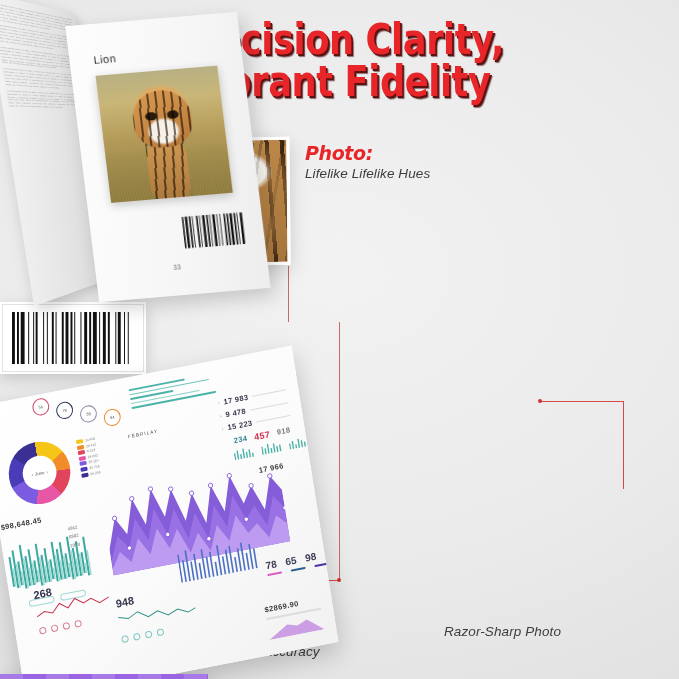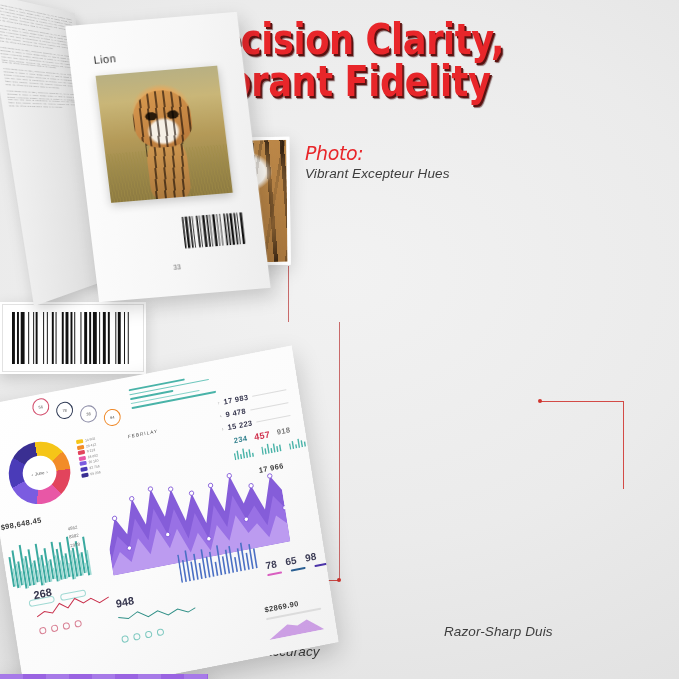--- a/index.html
+++ b/index.html
@@ -24,21 +24,21 @@
     transform:scaleX(0.82);
     transform-origin:center top;
   }
   .headline .l1 { display:block; font-size:43px; }
   .headline .l2 { display:block; font-size:43px; }
 
   
   .callout { position:absolute; }
   .callout .ttl {
     font-family:"DejaVu Sans", sans-serif;
-    font-weight:normal; font-style:italic;
+    font-weight:bold; font-style:italic;
     color:#e8262a; font-size:19px; letter-spacing:-0.4px;
     line-height:1.05;
   }
   .callout .sub {
     font-family:"Liberation Sans", sans-serif;
     font-style:italic; color:#3d3d3d; font-size:13.5px;
     margin-top:2px; letter-spacing:0.1px;
   }
   #co-photo   { left:305px; top:144px; }
   #co-barcode { left:190px; top:622px; }
@@ -230,21 +230,21 @@
   <div class="conn conn-h" style="left:540px; top:401px; width:84px;"></div>
   <div class="conn conn-v" style="left:623px; top:401px; height:88px; background:#d34a46;"></div>
   <div class="dot" style="left:538px; top:399px;"></div>
 
   <div class="card" id="photo-card">
     <div class="tiger-face"></div>
   </div>
 
   <div class="callout" id="co-photo">
     <div class="ttl">Photo:</div>
-    <div class="sub">Vibrant Excepteur Hues</div>
+    <div class="sub">Lifelike Lifelike Hues</div>
   </div>
 
   <div id="book">
     <div class="page-left">
       <div class="lorem">
         <p>Lorem ipsum dolor sit amet, consectetur adipiscing elit, sed do eiusmod tempor incididunt ut labore et dolore magna aliqua. Ut enim ad minim veniam, quis nostrud exercitation ullamco laboris nisi ut aliquip ex ea commodo consequat. Duis aute irure dolor in reprehenderit in voluptate velit esse cillum dolore eu fugiat nulla pariatur. Excepteur sint occaecat cupidatat non proident, sunt in culpa qui officia deserunt mollit anim id est laborum.</p>
         <p>Lorem ipsum dolor sit amet, consectetur adipiscing elit, sed do eiusmod tempor incididunt ut labore et dolore magna aliqua. Ut enim ad minim veniam, quis nostrud exercitation ullamco laboris nisi ut aliquip ex ea commodo consequat. Duis aute irure dolor in reprehenderit in voluptate velit esse cillum dolore eu fugiat nulla pariatur. Excepteur sint occaecat cupidatat non proident, sunt in culpa qui officia deserunt mollit anim id est laborum.</p>
         <p>Lorem ipsum dolor sit amet, consectetur adipiscing elit, sed do eiusmod tempor incididunt ut labore et dolore magna aliqua. Ut enim ad minim veniam, quis nostrud exercitation ullamco laboris nisi ut aliquip ex ea commodo consequat. Duis aute irure dolor in reprehenderit in voluptate velit esse cillum dolore eu fugiat nulla pariatur. Excepteur sint occaecat cupidatat non proident, sunt in culpa qui officia deserunt mollit anim id est laborum.</p>
         <p>Lorem ipsum dolor sit amet, consectetur adipiscing elit, sed do eiusmod tempor incididunt ut labore et dolore magna aliqua. Ut enim ad minim veniam, quis nostrud exercitation ullamco laboris nisi ut aliquip ex ea commodo consequat. Duis aute irure dolor in reprehenderit in voluptate velit esse cillum dolore eu fugiat nulla pariatur. Excepteur sint occaecat cupidatat non proident, sunt in culpa qui officia deserunt mollit anim id est laborum.</p>
         <p>Lorem ipsum dolor sit amet, consectetur adipiscing elit, sed do eiusmod tempor incididunt ut labore et dolore magna aliqua. Ut enim ad minim veniam, quis nostrud exercitation ullamco laboris nisi ut aliquip ex ea commodo consequat. Duis aute irure dolor in reprehenderit in voluptate velit esse cillum dolore eu fugiat nulla pariatur. Excepteur sint occaecat cupidatat non proident, sunt in culpa qui officia deserunt mollit anim id est laborum.</p>
@@ -611,16 +611,16 @@
           <rect x="184" width="23" height="43"></rect>
         </g>
         <path d="M0,10 C28,2 40,22 66,24 C92,26 104,6 130,8 C156,10 172,26 208,20 L208,43 L0,43 Z" fill="#7b3fd2" opacity=".72"></path>
         <path d="M0,22 C26,16 44,32 70,30 C96,28 112,16 138,18 C164,20 182,34 208,30 L208,43 L0,43 Z" fill="#a873ea" opacity=".6"></path>
       </svg>
     </div>
 
   </div>
 
   <div class="callout" id="co-text">
-    <div class="sub">Razor-Sharp Duis</div>
+    <div class="sub">Razor-Sharp Photo</div>
   </div>
 
 </div>
 
 </body></html>

